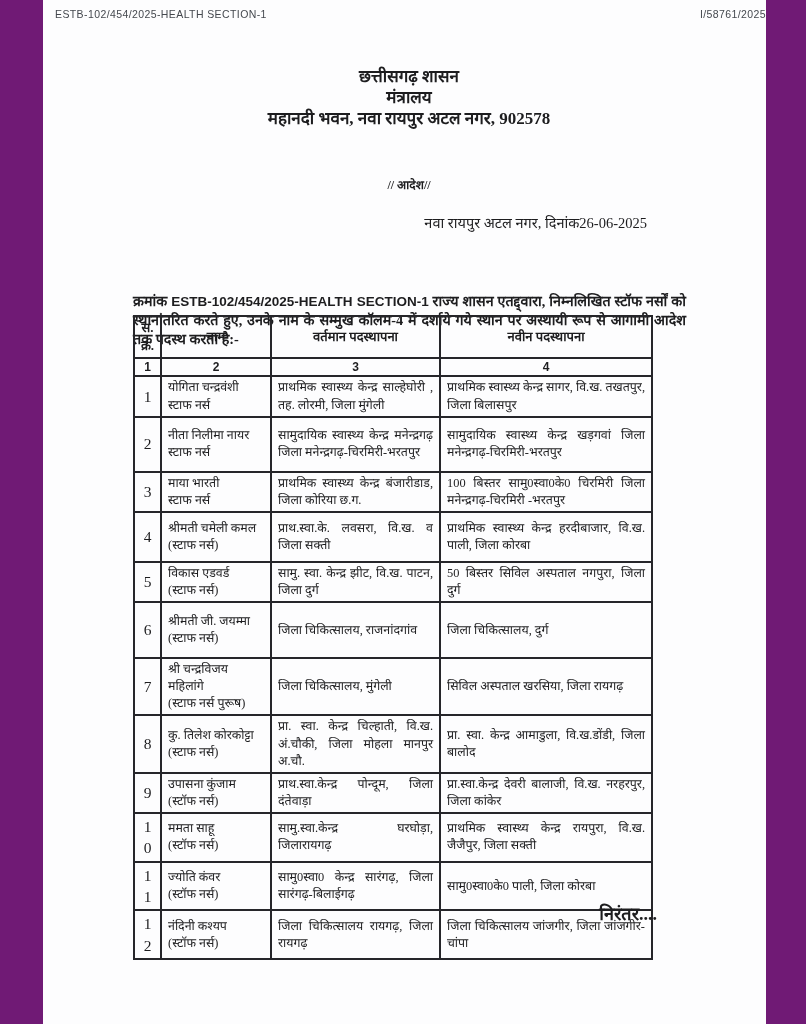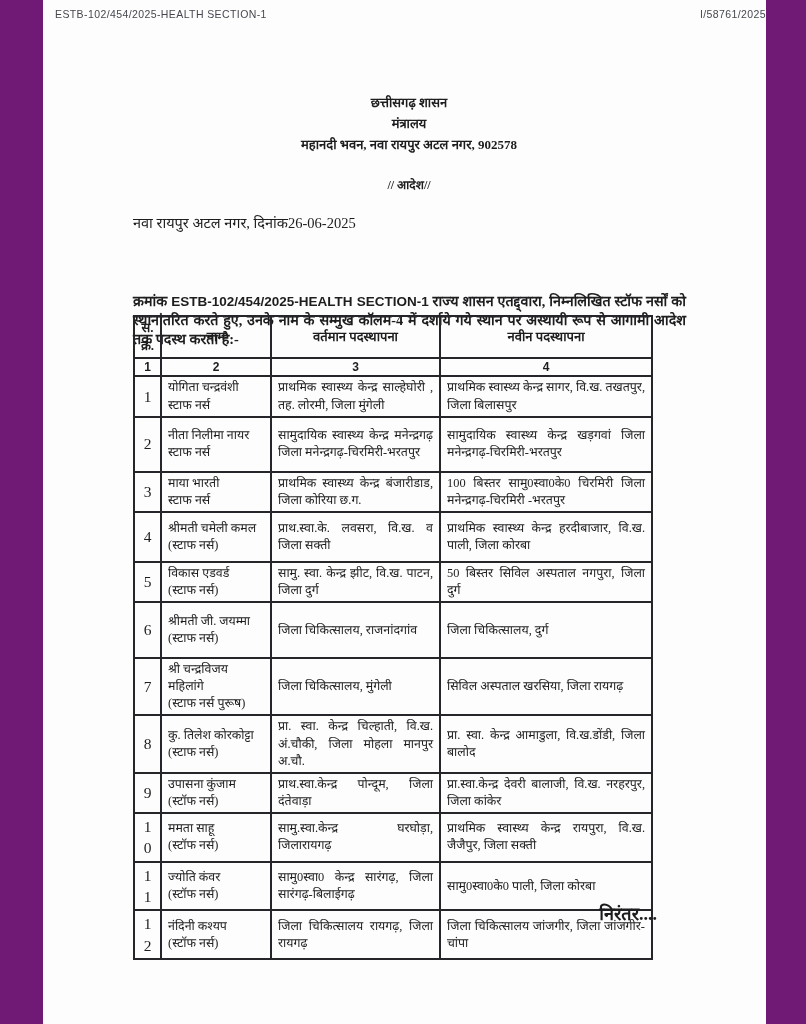--- a/index.html
+++ b/index.html
@@ -19,30 +19,30 @@
     position:absolute;left:0;top:8px;width:723px;
     display:flex;justify-content:space-between;
     font-family:"Liberation Sans","DejaVu Sans",sans-serif;
     font-size:10.5px;letter-spacing:.4px;color:#44484e;
     padding:0;box-sizing:border-box;
   }
   .ref-left{margin-left:12px;}
   .ref-right{}
   
   .title-block{
-    position:absolute;left:90px;top:92px;width:552px;
-    text-align:center;font-weight:bold;font-size:13px;line-height:21px;
+    position:absolute;left:90px;top:66px;width:552px;
+    text-align:center;font-weight:bold;font-size:17px;line-height:21px;
   }
   .order-title{
     position:absolute;left:90px;top:176px;width:552px;
     text-align:center;font-weight:bold;font-size:12px;
   }
   .place-date{
     position:absolute;left:90px;top:212px;width:552px;
-    font-size:14.5px;box-sizing:border-box;padding-right:38px;
+    text-align:right;font-size:14.5px;box-sizing:border-box;padding-right:38px;
   }
   .intro{
     position:absolute;left:90px;top:251px;width:553px;
     font-size:14.3px;line-height:19px;text-align:justify;font-weight:600;margin-top:41px;
   }
   .intro .intro-ref{
     font-family:"Liberation Sans","DejaVu Sans",sans-serif;
     font-weight:bold;font-size:13.5px;
   }
   

